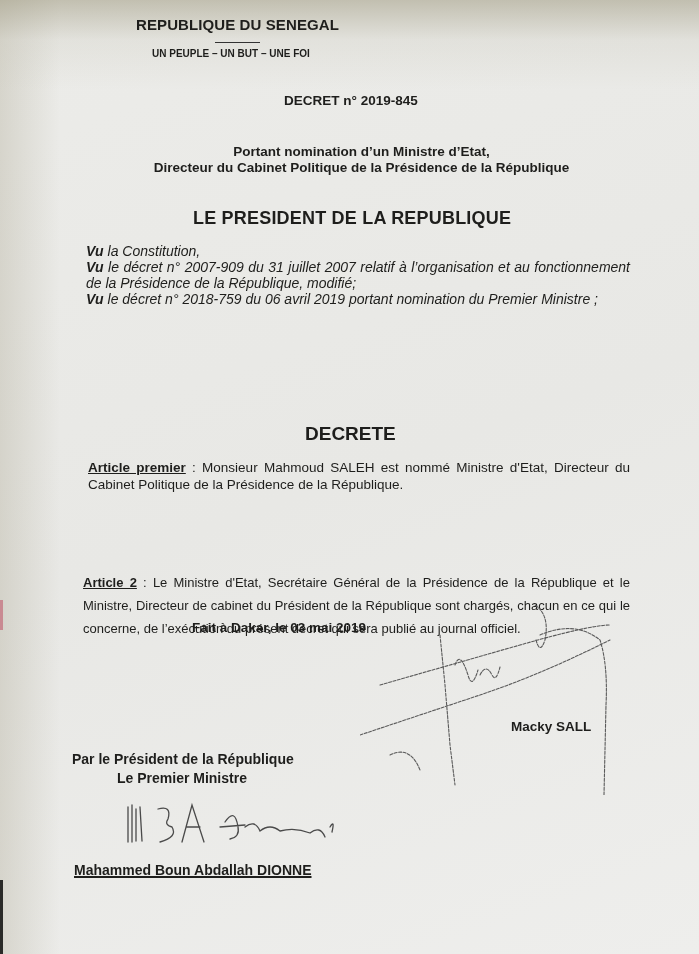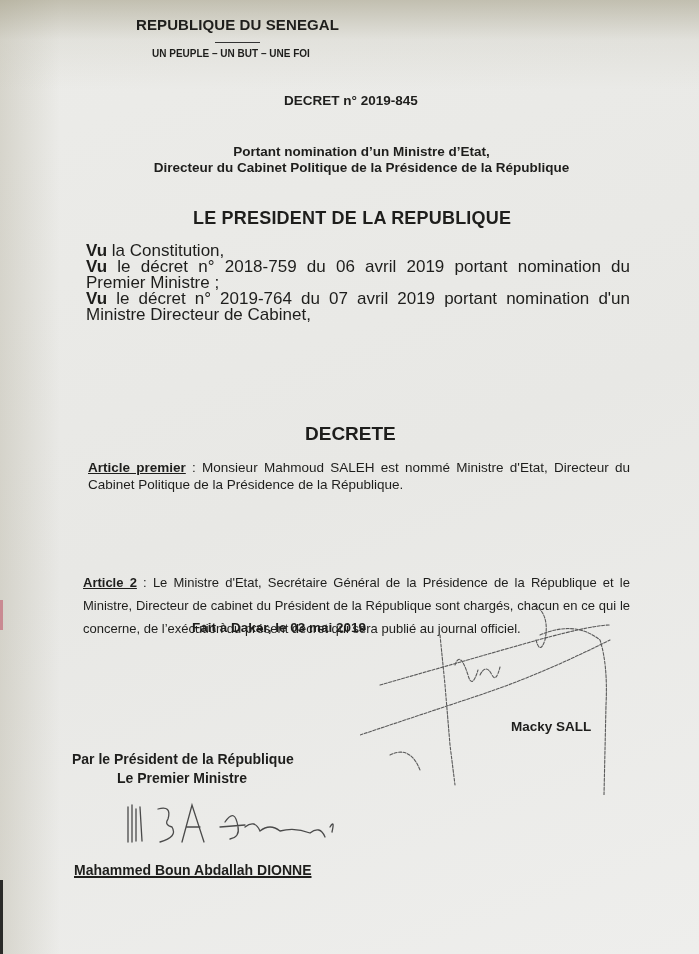--- a/index.html
+++ b/index.html
@@ -43,21 +43,21 @@
     .rep-motto { left: 152px; top: 48px; font-size: 10px; font-weight: bold; }
 
     .decree-num { left: 284px; top: 93px; font-size: 13.5px; font-weight: bold; }
 
     .subject { left: 0; width: 699px; text-align: center; font-size: 13.5px; font-weight: bold; }
     .subject1 { top: 144px; left: 12px; }
     .subject2 { top: 160px; left: 12px; }
 
     .president { left: 193px; top: 208px; font-size: 18px; font-weight: bold; letter-spacing: 0.2px; }
 
-    .visas { left: 86px; top: 243px; width: 544px; font-size: 17px; line-height: 16px; }
+    .visas { left: 86px; top: 243px; width: 544px; font-size: 14px; line-height: 16px; font-style: italic; }
     .visa { text-align: justify; text-align-last: left; white-space: normal; }
     .visa b { font-weight: bold; }
 
     .decrete { left: 305px; top: 423px; font-size: 19px; font-weight: bold; }
 
     .art1 { left: 88px; top: 459px; width: 542px; font-size: 13.5px; line-height: 17px; white-space: normal; text-align: justify; }
     .art2 { left: 83px; top: 527px; width: 547px; font-size: 13px; line-height: 23px; white-space: normal; text-align: justify; margin-top: 44px; }
     .art-label { font-weight: bold; text-decoration: underline; }
 
     .fait { left: 163px; top: 620px; font-size: 13.5px; font-weight: bold; padding-left: 29px; }
@@ -85,22 +85,22 @@
 
 <div class="abs decree-num">DECRET n° 2019-845</div>
 
 <div class="abs subject subject1">Portant nomination d’un Ministre d’Etat,</div>
 <div class="abs subject subject2">Directeur du Cabinet Politique de la Présidence de la République</div>
 
 <div class="abs president">LE PRESIDENT DE LA REPUBLIQUE</div>
 
 <div class="abs visas">
   <div class="visa"><b>Vu</b><span> la Constitution,</span></div>
+  <div class="visa"><b>Vu</b><span> le décret n° 2007-909 du 31 juillet  2007 relatif à l’organisation et au fonctionnement de la Présidence de la République, modifié;</span></div>
   <div class="visa"><b>Vu</b><span> le décret n° 2018-759 du 06 avril 2019 portant nomination du Premier Ministre ;</span></div>
-  <div class="visa"><b>Vu</b><span> le décret n° 2019-764 du 07 avril 2019 portant nomination d'un Ministre Directeur de Cabinet,</span></div>
 </div>
 
 <div class="abs decrete">DECRETE</div>
 
 <div class="abs art1"><span class="art-label">Article premier</span><span> : Monsieur Mahmoud SALEH est nommé Ministre d'Etat, Directeur du Cabinet Politique de la Présidence de la République.</span></div>
 
 <div class="abs art2"><span class="art-label">Article 2</span><span> : Le Ministre d'Etat, Secrétaire Général de la Présidence de la République et le Ministre, Directeur de cabinet du Président de la République sont chargés, chacun en ce qui le concerne, de l’exécution du présent décret qui sera  publié au journal officiel.</span></div>
 
 <div class="abs fait">Fait à Dakar, le 03 mai 2019</div>
 

